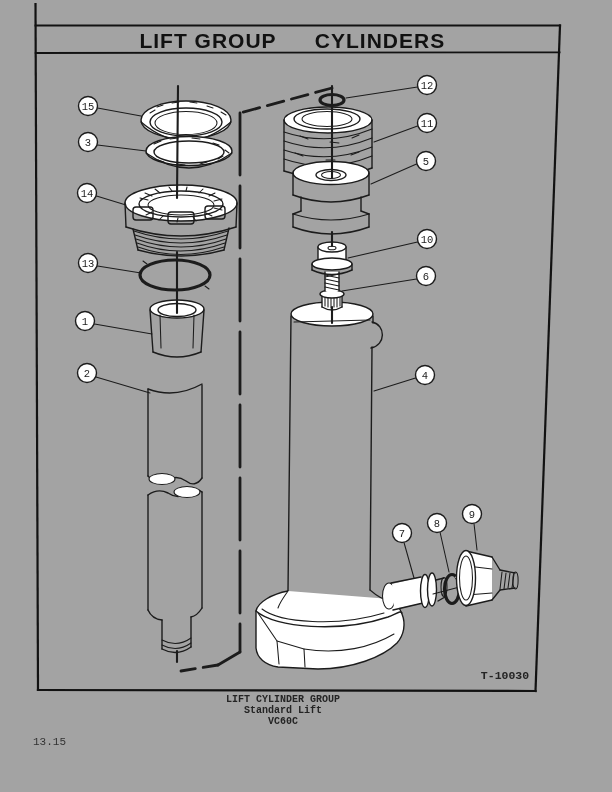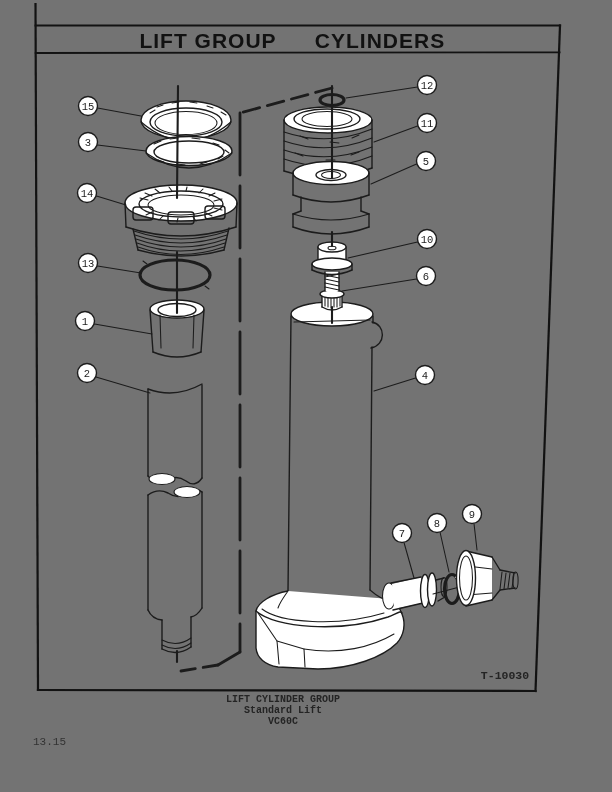--- a/index.html
+++ b/index.html
@@ -1,16 +1,16 @@
 <!DOCTYPE html>
 <html><head>
 <meta charset="utf-8">
 <style>
   html,body{margin:0;padding:0;background:#ffffff;}
-  .page{position:relative;width:612px;height:792px;background:#737373;overflow:hidden;
+  .page{position:relative;width:612px;height:792px;background:#a3a3a3;overflow:hidden;
         font-family:"Liberation Sans",sans-serif;}
   svg{position:absolute;left:0;top:0;}
   
   .ln  {fill:none;stroke:#1c1c1c;stroke-width:1.4;stroke-linecap:round;stroke-linejoin:round;}
   .lnw {fill:#ffffff;stroke:#1c1c1c;stroke-width:1.4;stroke-linejoin:round;}
   .thin{stroke-width:1.05;}
   .thick{stroke-width:3.2;}
   .cl  {stroke-width:2.1;}
   .chain{stroke-width:2.8;}
   .border{fill:none;stroke:#121212;stroke-width:2.2;stroke-linecap:square;}

